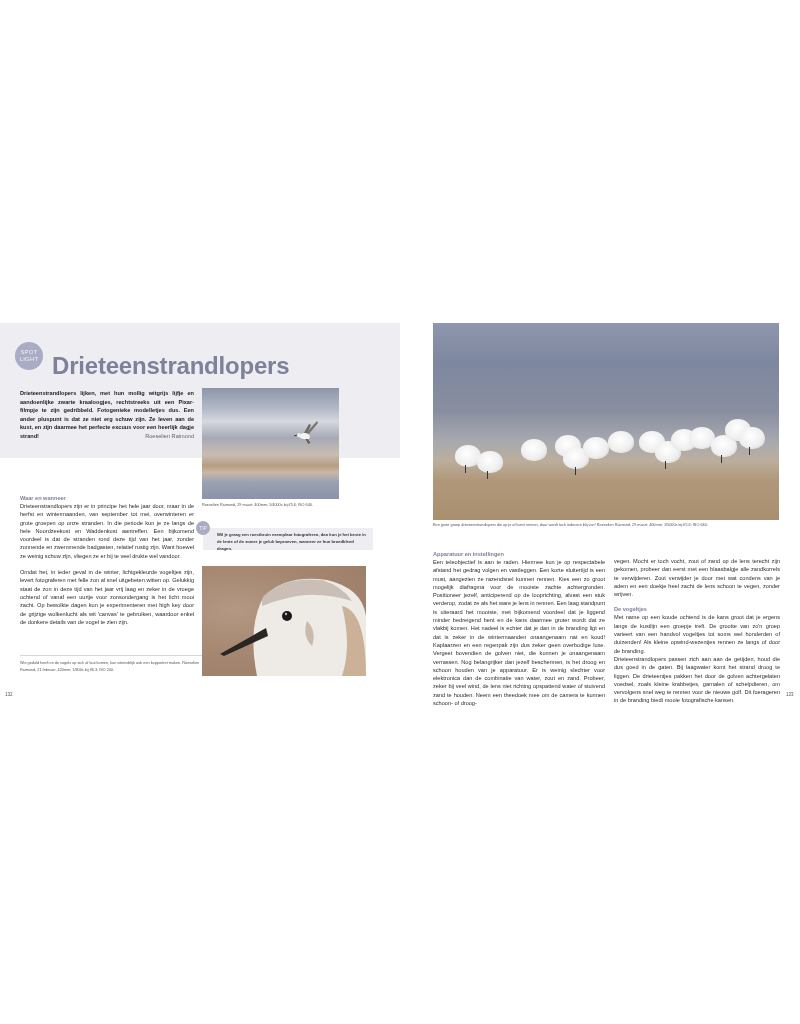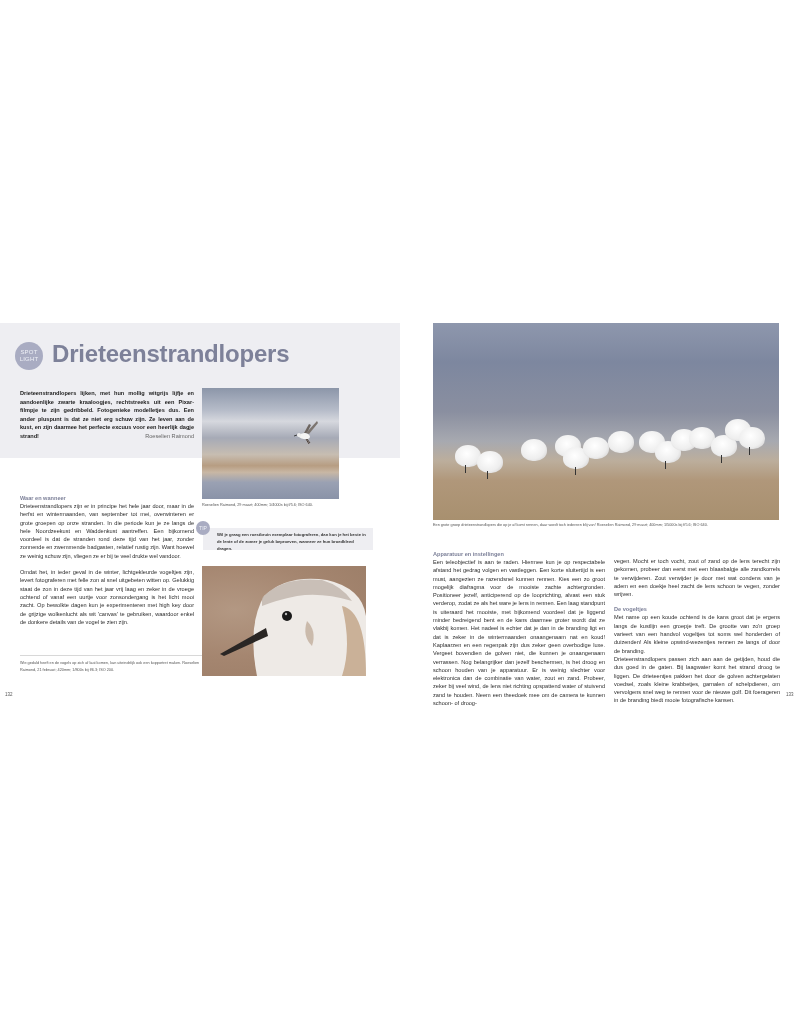--- a/index.html
+++ b/index.html
@@ -6,21 +6,21 @@
   html, body { width: 800px; height: 1024px; background: #ffffff; overflow: hidden; }
   body { position: relative; font-family: "Liberation Sans", sans-serif; color: #2a2a2a; }
 
   .spread { position: absolute; left: 0; top: 0; width: 800px; height: 1024px; }
 
   
   .band { position: absolute; left: 0; top: 323px; width: 400px; height: 135px; background: #eeeef2; }
   .spot-badge { position: absolute; left: 15px; top: 342px; width: 28px; height: 28px; border-radius: 50%;
     background: #a9acc2; color: #eef0f6; font-size: 6px; line-height: 7px; text-align: center;
     display: flex; flex-direction: column; justify-content: center; align-items: center; letter-spacing: 0.2px; }
-  .title { position: absolute; left: 52px; top: 340px; font-size: 24px; font-weight: bold; color: #7d8199; letter-spacing: -0.2px; }
+  .title { position: absolute; left: 52px; top: 352px; font-size: 24px; font-weight: bold; color: #7d8199; letter-spacing: -0.2px; }
 
   .intro { position: absolute; left: 20px; top: 389px; width: 174px; font-size: 5.6px; line-height: 8.5px;
     font-weight: bold; color: #222; text-align: justify; }
   .intro .author { font-weight: normal; color: #666; float: right; }
 
   .photo { position: absolute; overflow: hidden; }
   .photo-flight { left: 202px; top: 388px; width: 137px; height: 111px;
     background: linear-gradient(180deg, #8c96a9 0%, #b6bcc9 20%, #d6d8de 30%, #a6aab6 45%, #c7bdb1 60%, #b79d82 70%, #c8b7a4 76%, #9aa1b3 85%, #8a93a8 100%); }
   .bird-fly { position: absolute; left: 88px; top: 30px; width: 30px; height: 30px; }
   .photo-portrait { left: 202px; top: 566px; width: 164px; height: 110px;

